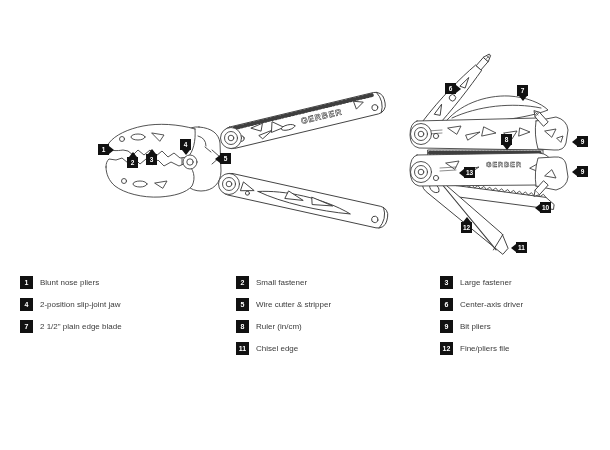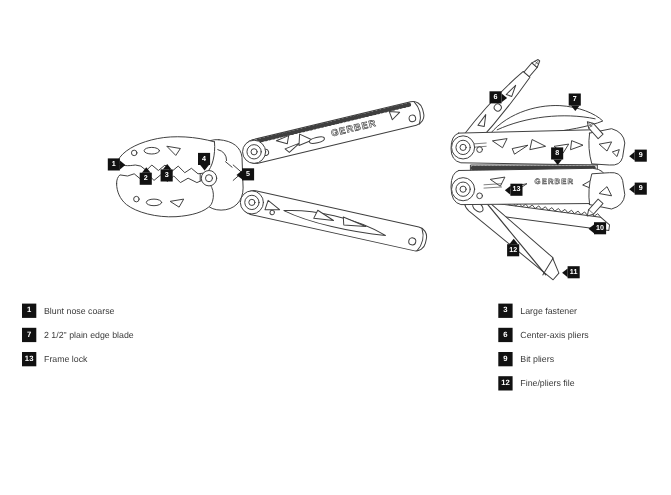--- a/index.html
+++ b/index.html
@@ -15,21 +15,21 @@
   .dir-left::after {right:100%;top:50%;margin-top:-4px;border-right:5px solid #111;border-left:0;}
   .dir-up::after   {bottom:100%;left:50%;margin-left:-4px;border-bottom:5px solid #111;border-top:0;}
   .dir-down::after {top:100%;left:50%;margin-left:-4px;border-top:5px solid #111;border-bottom:0;}
   
   .legend-col{position:absolute;top:276px;}
   .legend-row{display:flex;align-items:center;height:13px;margin-bottom:9px;}
   .legend-tag{width:13px;height:13px;background:#111;color:#fff;flex:0 0 13px;
               display:flex;align-items:center;justify-content:center;
               font:bold 7px "Liberation Sans",sans-serif;}
   .legend-label{margin-left:7px;font-size:8px;color:#3b3b3b;white-space:nowrap;}
-  #col1{left:20px}#col2{left:236px}#col3{left:453px}
+  #col1{left:20px}#col2{left:236px}#col3{left:440px}
 </style>
 </head>
 <body>
 
 <div id="screen">
 
   <svg width="610" height="270" viewBox="0 0 610 270" style="position:absolute;left:0;top:0;">
     <g fill="#fff" stroke="#3f3f3f" stroke-width="0.9" stroke-linejoin="round" stroke-linecap="round">
 
       <g>
@@ -175,41 +175,59 @@
   <div class="marker dir-left" style="left:577px;top:136px">9</div>
   <div class="marker dir-left" style="left:577px;top:166px">9</div>
   <div class="marker dir-left" style="left:540px;top:202px">10</div>
   <div class="marker dir-left" style="left:516px;top:242px">11</div>
   <div class="marker dir-up" style="left:461px;top:222px">12</div>
   <div class="marker dir-left" style="left:464px;top:167px">13</div>
 
   <div class="legend-col" id="col1">
     <div class="legend-row">
       <span class="legend-tag">1</span>
-      <span class="legend-label">Blunt nose coarse</span>
+      <span class="legend-label">Blunt nose pliers</span>
+    </div>
+    <div class="legend-row">
+      <span class="legend-tag">4</span>
+      <span class="legend-label">2-position slip-joint jaw</span>
     </div>
     <div class="legend-row">
       <span class="legend-tag">7</span>
       <span class="legend-label">2 1/2" plain edge blade</span>
     </div>
-    <div class="legend-row">
-      <span class="legend-tag">13</span>
-      <span class="legend-label">Frame lock</span>
-    </div>
   </div>
 
+  <div class="legend-col" id="col2">
+    <div class="legend-row">
+      <span class="legend-tag">2</span>
+      <span class="legend-label">Small fastener</span>
+    </div>
+    <div class="legend-row">
+      <span class="legend-tag">5</span>
+      <span class="legend-label">Wire cutter &amp; stripper</span>
+    </div>
+    <div class="legend-row">
+      <span class="legend-tag">8</span>
+      <span class="legend-label">Ruler (in/cm)</span>
+    </div>
+    <div class="legend-row">
+      <span class="legend-tag">11</span>
+      <span class="legend-label">Chisel edge</span>
+    </div>
+  </div>
 
   <div class="legend-col" id="col3">
     <div class="legend-row">
       <span class="legend-tag">3</span>
       <span class="legend-label">Large fastener</span>
     </div>
     <div class="legend-row">
       <span class="legend-tag">6</span>
-      <span class="legend-label">Center-axis pliers</span>
+      <span class="legend-label">Center-axis driver</span>
     </div>
     <div class="legend-row">
       <span class="legend-tag">9</span>
       <span class="legend-label">Bit pliers</span>
     </div>
     <div class="legend-row">
       <span class="legend-tag">12</span>
       <span class="legend-label">Fine/pliers file</span>
     </div>
   </div>

